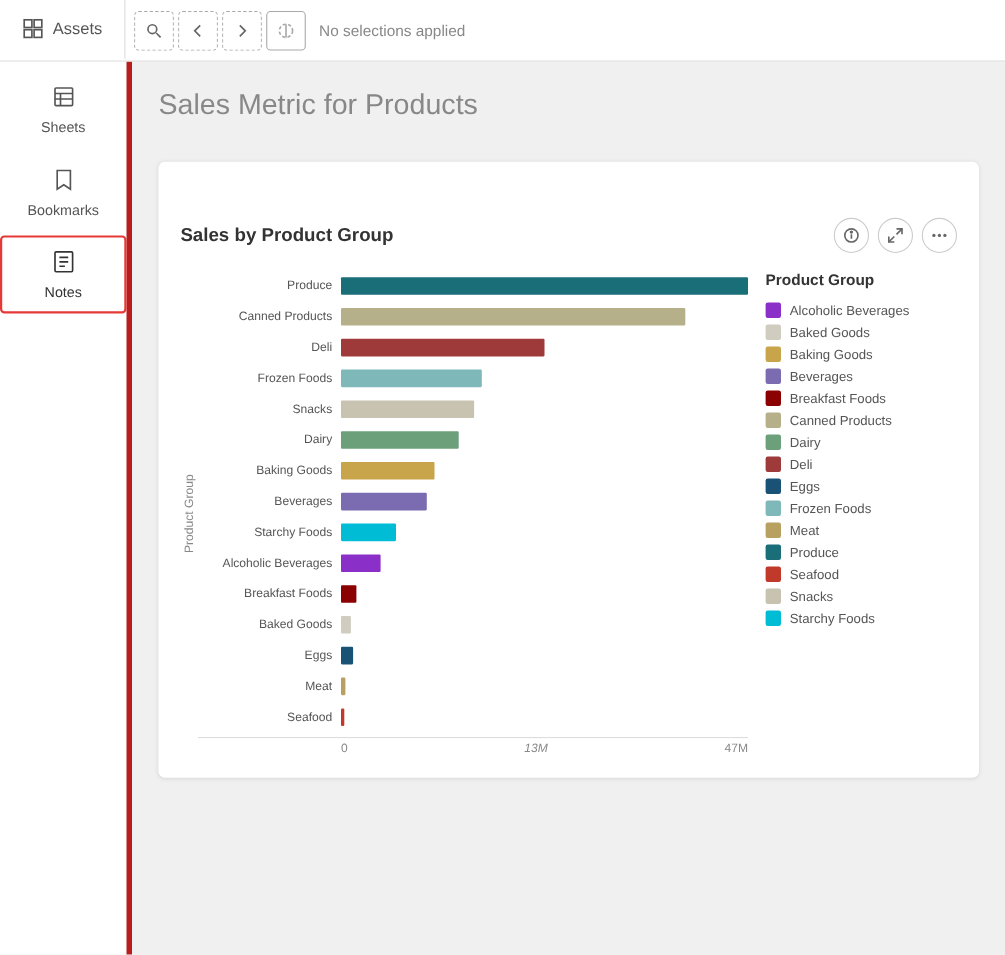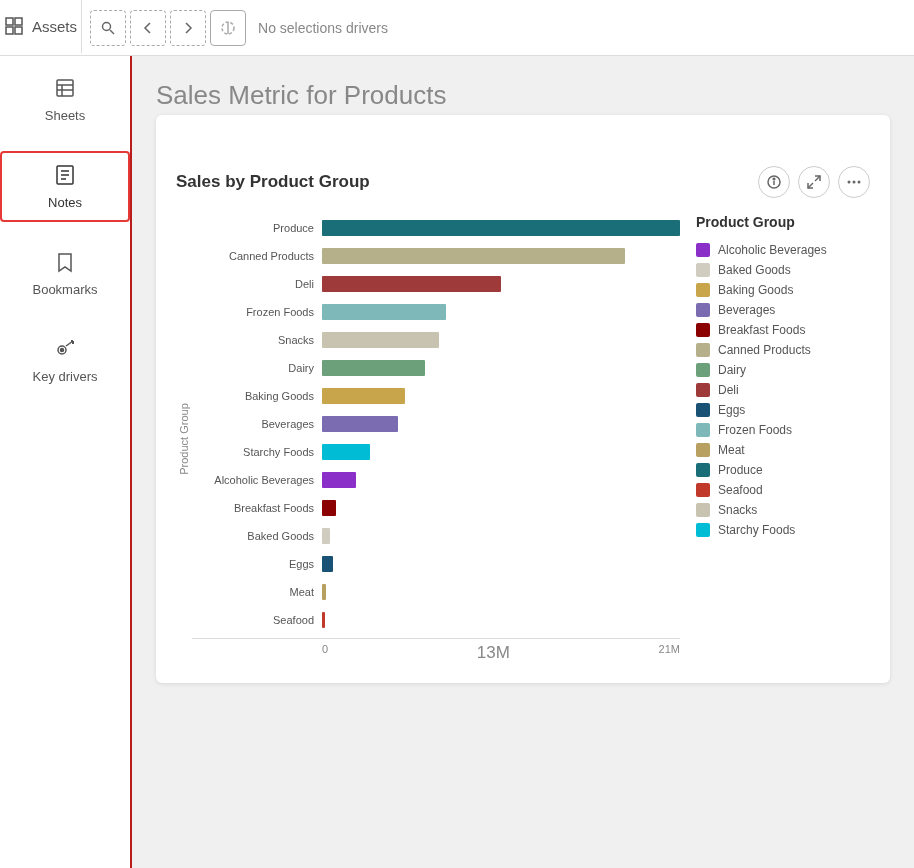--- a/index.html
+++ b/index.html
@@ -1,40 +1,40 @@
 <!DOCTYPE html>
 <html><head>
   <meta charset="utf-8">
   <style>
     * { box-sizing: border-box; margin: 0; padding: 0; }
     body { font-family: 'Segoe UI', Arial, sans-serif; background: #f0f0f0; width: 914px; height: 868px; overflow: hidden; display: flex; flex-direction: column; }
 
     
     .top-nav { display: flex; align-items: center; background: #fff; border-bottom: 1px solid #ddd; height: 56px; flex-shrink: 0; }
-    .nav-tab { display: flex; align-items: center; gap: 8px; padding: 0 4px; height: 100%; cursor: pointer; font-size: 15px; color: #555; border-bottom: 3px solid transparent; }
+    .nav-tab { display: flex; align-items: center; gap: 8px; padding: 0 20px; height: 100%; cursor: pointer; font-size: 15px; color: #555; border-bottom: 3px solid transparent; }
     .nav-tab.assets { border-right: 1px solid #ddd; }
     .nav-tab.insight { color: #5b8dd9; border-bottom: 3px solid #5b8dd9; font-weight: 600; }
     .nav-tab-icon { width: 20px; height: 20px; }
     .nav-actions { display: flex; align-items: center; gap: 4px; margin-left: 8px; }
     .nav-action-btn { width: 36px; height: 36px; display: flex; align-items: center; justify-content: center; border: 1.5px dashed #aaa; border-radius: 4px; cursor: pointer; color: #666; font-size: 16px; }
     .nav-action-btn.solid { border-style: solid; }
     .nav-status { margin-left: 12px; color: #888; font-size: 14px; display: flex; align-items: center; gap: 6px; }
 
     
     .main-area { display: flex; flex: 1; overflow: hidden; }
 
     
-    .sidebar { width: 132px; background: #fff; border-right: 2px solid #b91c1c; display: flex; flex-direction: column; align-items: center; padding-top: 8px; gap: 16px; flex-shrink: 0; }
+    .sidebar { width: 120px; background: #fff; border-right: 5px solid #b91c1c; display: flex; flex-direction: column; align-items: center; padding-top: 8px; gap: 4px; flex-shrink: 0; }
     .sidebar-item { display: flex; flex-direction: column; align-items: center; gap: 4px; padding: 10px 8px; cursor: pointer; border-radius: 4px; width: 100%; text-align: center; color: #555; font-size: 13px; border: 2px solid transparent; }
     .sidebar-item.active { border: 2px solid #e53935; color: #333; }
     .sidebar-icon { font-size: 22px; line-height: 1; }
 
     
     .content { flex: 1; padding: 24px 24px 16px 24px; overflow-y: auto; background: #f0f0f0; }
-    .page-title { font-size: 26px; font-weight: 300; color: #888; margin-bottom: 4px; }
+    .page-title { font-size: 26px; font-weight: 300; color: #888; margin-bottom: 36px; }
 
     
     .chart-card { background: #fff; border-radius: 6px; padding: 20px; box-shadow: 0 1px 4px rgba(0,0,0,0.1); }
     .chart-header { display: flex; align-items: center; justify-content: space-between; margin-bottom: 16px; margin-top: 31px; }
     .chart-title { font-size: 17px; font-weight: 700; color: #333; }
     .chart-actions { display: flex; align-items: center; gap: 8px; }
     .chart-action-btn { width: 32px; height: 32px; display: flex; align-items: center; justify-content: center; border-radius: 50%; border: 1.5px solid #ccc; cursor: pointer; color: #666; font-size: 15px; background: #fff; }
 
     
     .chart-body { display: flex; gap: 0; }
@@ -82,69 +82,57 @@
       </svg>
     </div>
     <div class="nav-action-btn solid">
       <svg width="16" height="16" viewBox="0 0 16 16" fill="none" stroke="#aaa" stroke-width="1.5">
         <circle cx="8" cy="8" r="6" stroke-dasharray="3,2"></circle>
         <line x1="8" y1="2" x2="8" y2="14" stroke="#aaa"></line>
       </svg>
     </div>
   </div>
   <div class="nav-status">
-    <span>No selections drivers</span>
+    <span>No selections applied</span>
   </div>
 </div>
 
 <div class="main-area">
 
   <div class="sidebar">
     <div class="sidebar-item">
       <span class="sidebar-icon">
         <svg width="24" height="24" viewBox="0 0 24 24" fill="none" stroke="#555" stroke-width="1.5">
           <rect x="4" y="4" width="16" height="16" rx="1"></rect>
           <line x1="4" y1="9" x2="20" y2="9"></line>
             <line x1="4" y1="14" x2="20" y2="14"></line>
           <line x1="9" y1="9" x2="9" y2="20"></line>
         </svg>
       </span>
       <span>Sheets</span>
     </div>
+    <div class="sidebar-item">
+      <span class="sidebar-icon">
+        <svg width="24" height="24" viewBox="0 0 24 24" fill="none" stroke="#555" stroke-width="1.5">
+          <path d="M6 4h12v17l-6-4-6 4V4z"></path>
+        </svg>
+      </span>
+      <span>Bookmarks</span>
+    </div>
     <div class="sidebar-item active">
       <span class="sidebar-icon">
         <svg width="24" height="24" viewBox="0 0 24 24" fill="none" stroke="#333" stroke-width="1.5">
           <rect x="4" y="3" width="16" height="18" rx="1"></rect>
           <line x1="8" y1="8" x2="16" y2="8"></line>
           <line x1="8" y1="12" x2="16" y2="12"></line>
           <line x1="8" y1="16" x2="13" y2="16"></line>
         </svg>
       </span>
       <span>Notes</span>
     </div>
-    <div class="sidebar-item">
-      <span class="sidebar-icon">
-        <svg width="24" height="24" viewBox="0 0 24 24" fill="none" stroke="#555" stroke-width="1.5">
-          <path d="M6 4h12v17l-6-4-6 4V4z"></path>
-        </svg>
-      </span>
-      <span>Bookmarks</span>
-    </div>
-    <div class="sidebar-item">
-      <span class="sidebar-icon">
-        <svg width="24" height="24" viewBox="0 0 24 24" fill="none" stroke="#555" stroke-width="1.5">
-          <circle cx="9" cy="13" r="4"></circle>
-          <line x1="13" y1="9" x2="20" y2="4"></line>
-          <line x1="18" y1="4" x2="20" y2="4" stroke-width="2"></line>
-          <line x1="20" y1="4" x2="20" y2="7" stroke-width="2"></line>
-          <circle cx="9" cy="13" r="1.5" fill="#555"></circle>
-        </svg>
-      </span>
-      <span>Key drivers</span>
-    </div>
   </div>
 
   <div class="content">
     <div class="page-title">Sales Metric for Products</div>
 
     <div class="chart-card">
       <div class="chart-header">
         <span class="chart-title">Sales by Product Group</span>
         <div class="chart-actions">
           <div class="chart-action-btn">
@@ -270,22 +258,22 @@
                   <div class="bar-row">
       <div class="bar-label" style="font-size:11px;color:#555;width:130px;text-align:right;padding-right:8px;flex-shrink:0;white-space:nowrap;">Seafood</div>
       <div class="bar-track" style="flex:1;position:relative;height:16px;">
         <div class="bar-fill" style="height:100%;width:0.7692307692307693%;background:#c0392b;border-radius:1px;"></div>
       </div>
     </div>
                 </div>
 
               <div style="display:flex; justify-content:space-between; padding-left:130px; margin-top:4px; border-top:1px solid #ddd; padding-top:4px;">
                 <span style="font-size:11px;color:#888;">0</span>
-                <span style="font-size:17px;color:#888;">13M</span>
-                <span style="font-size:11px;color:#888;">21M</span>
+                <span style="font-size:11px;color:#888;font-style:italic;">13M</span>
+                <span style="font-size:11px;color:#888;">47M</span>
               </div>
             </div>
           </div>
         </div>
 
         <div class="legend" id="legend-el">
           <div class="legend-title">Product Group</div>
         <div class="legend-item">
       <div class="legend-color" style="background:#8b2fc9;"></div>
       <span style="font-size:12px;color:#555;">Alcoholic Beverages</span>

